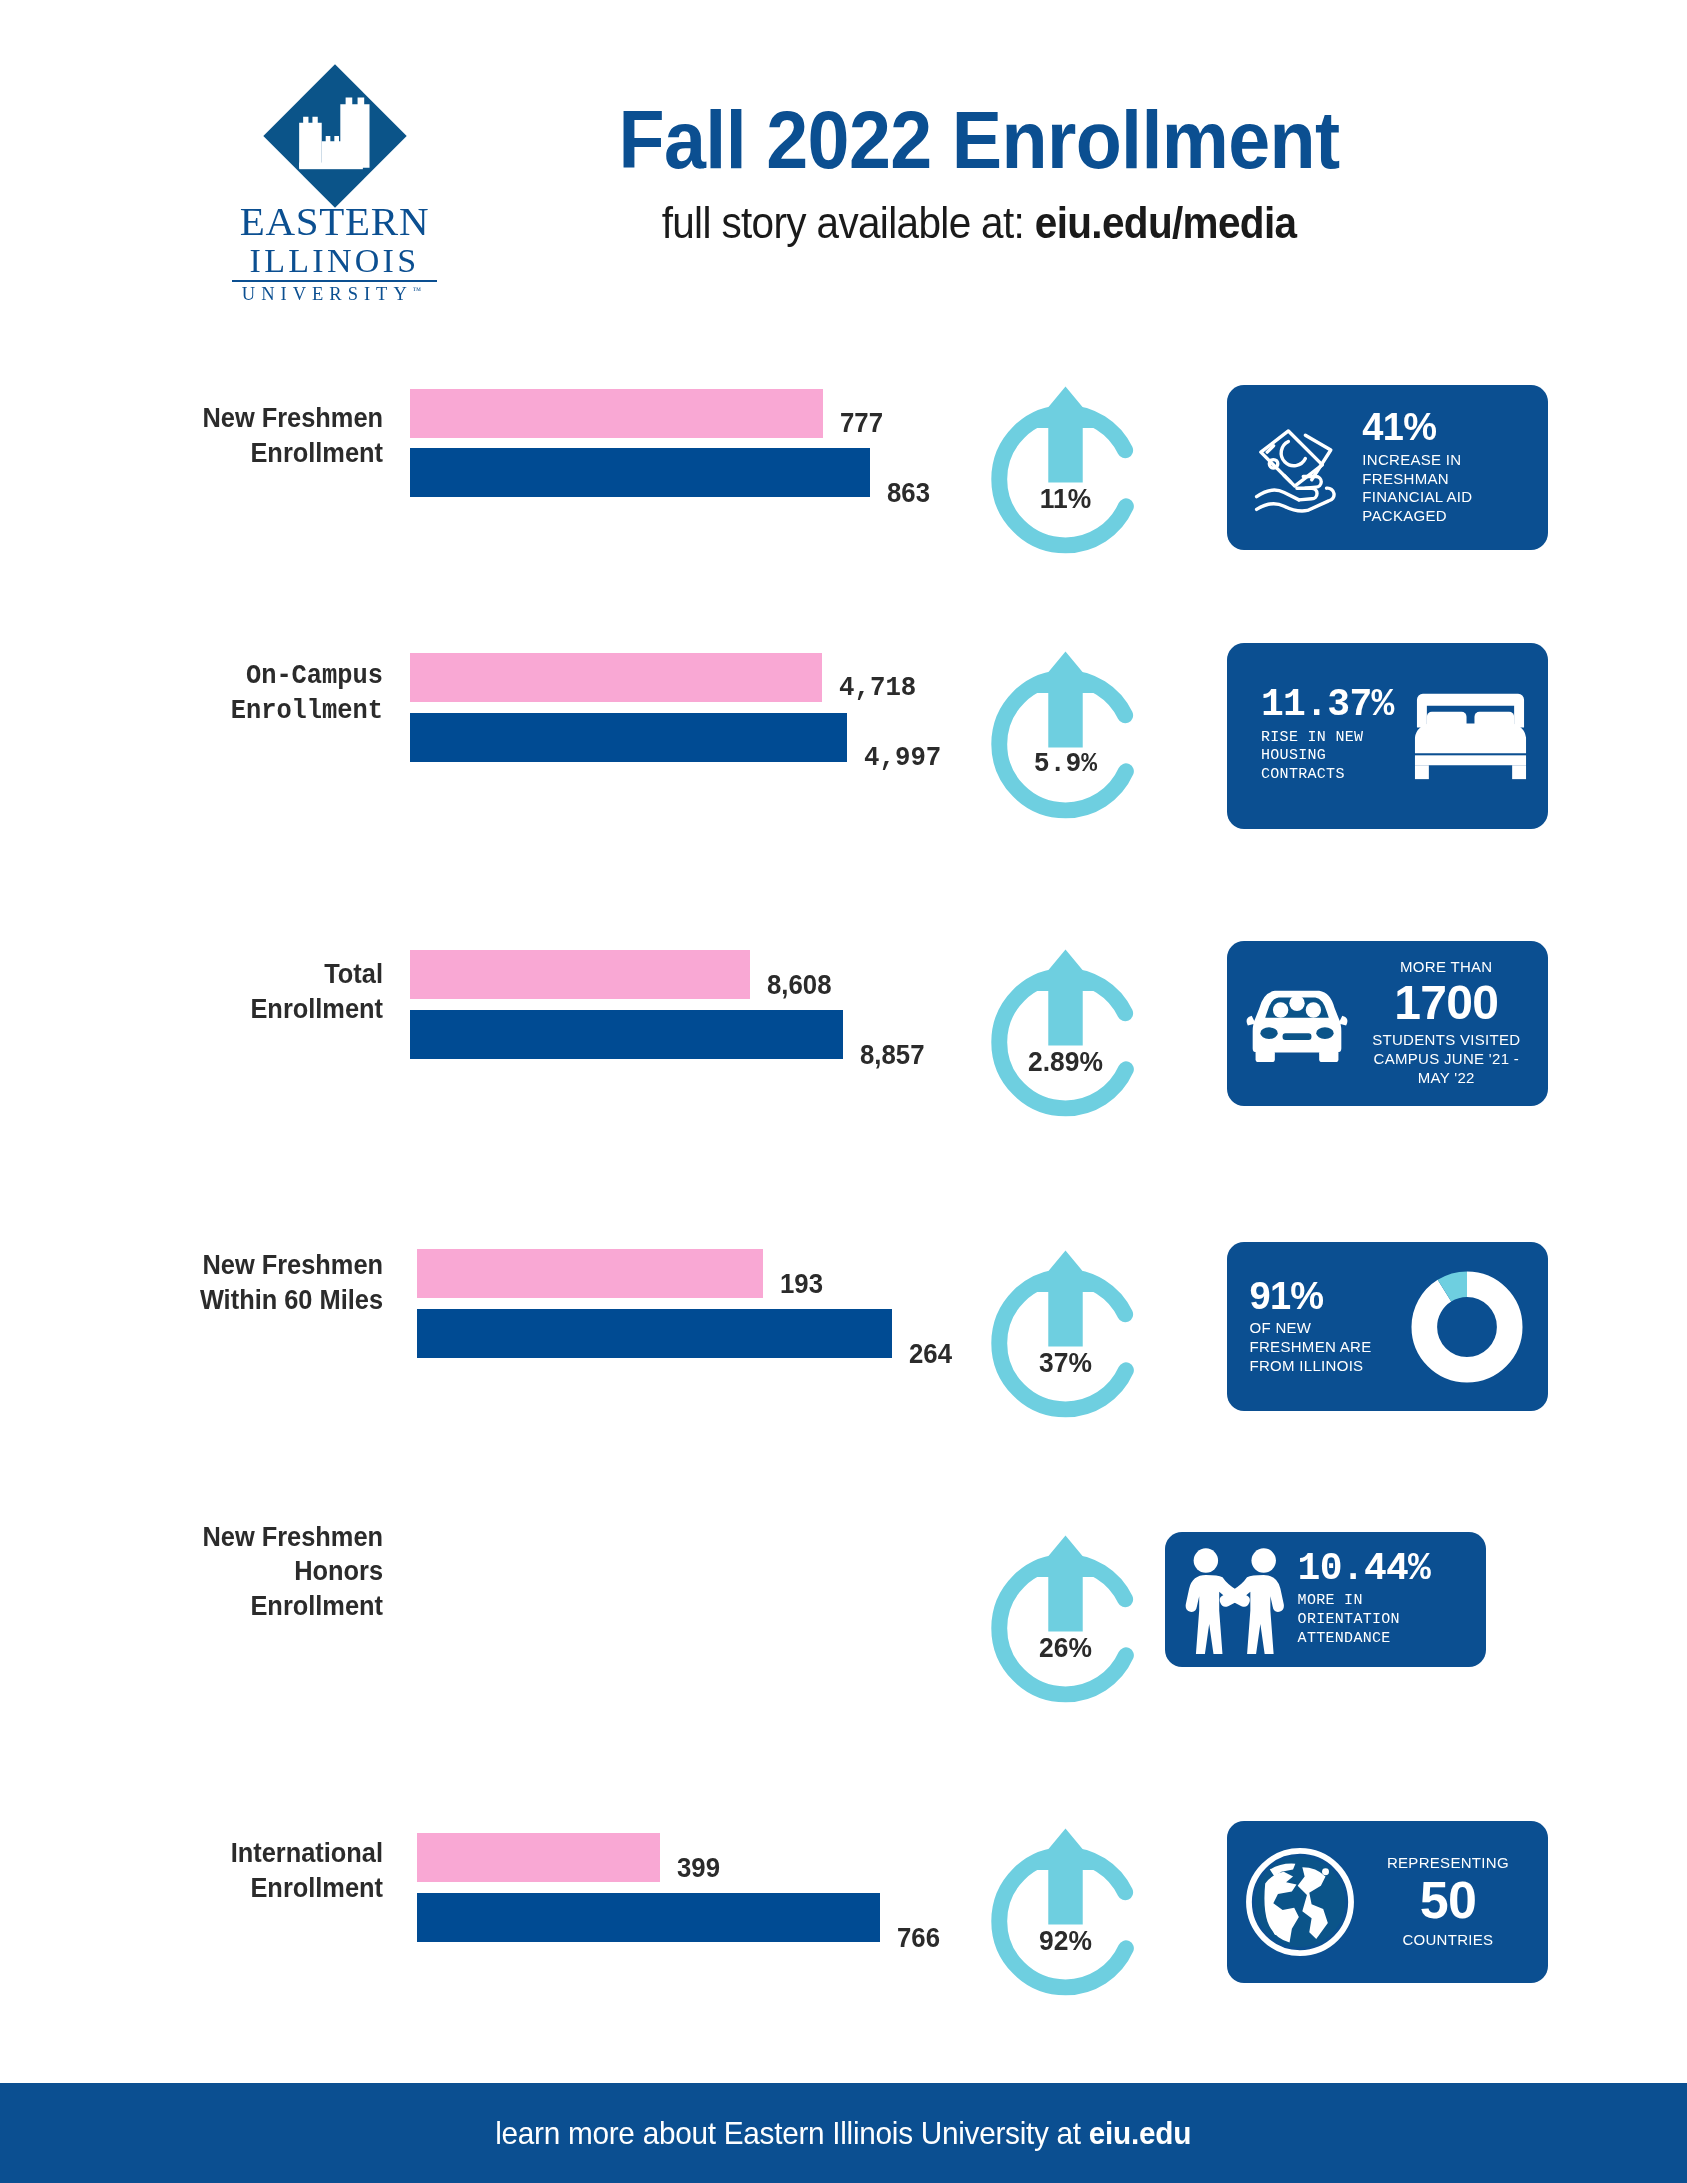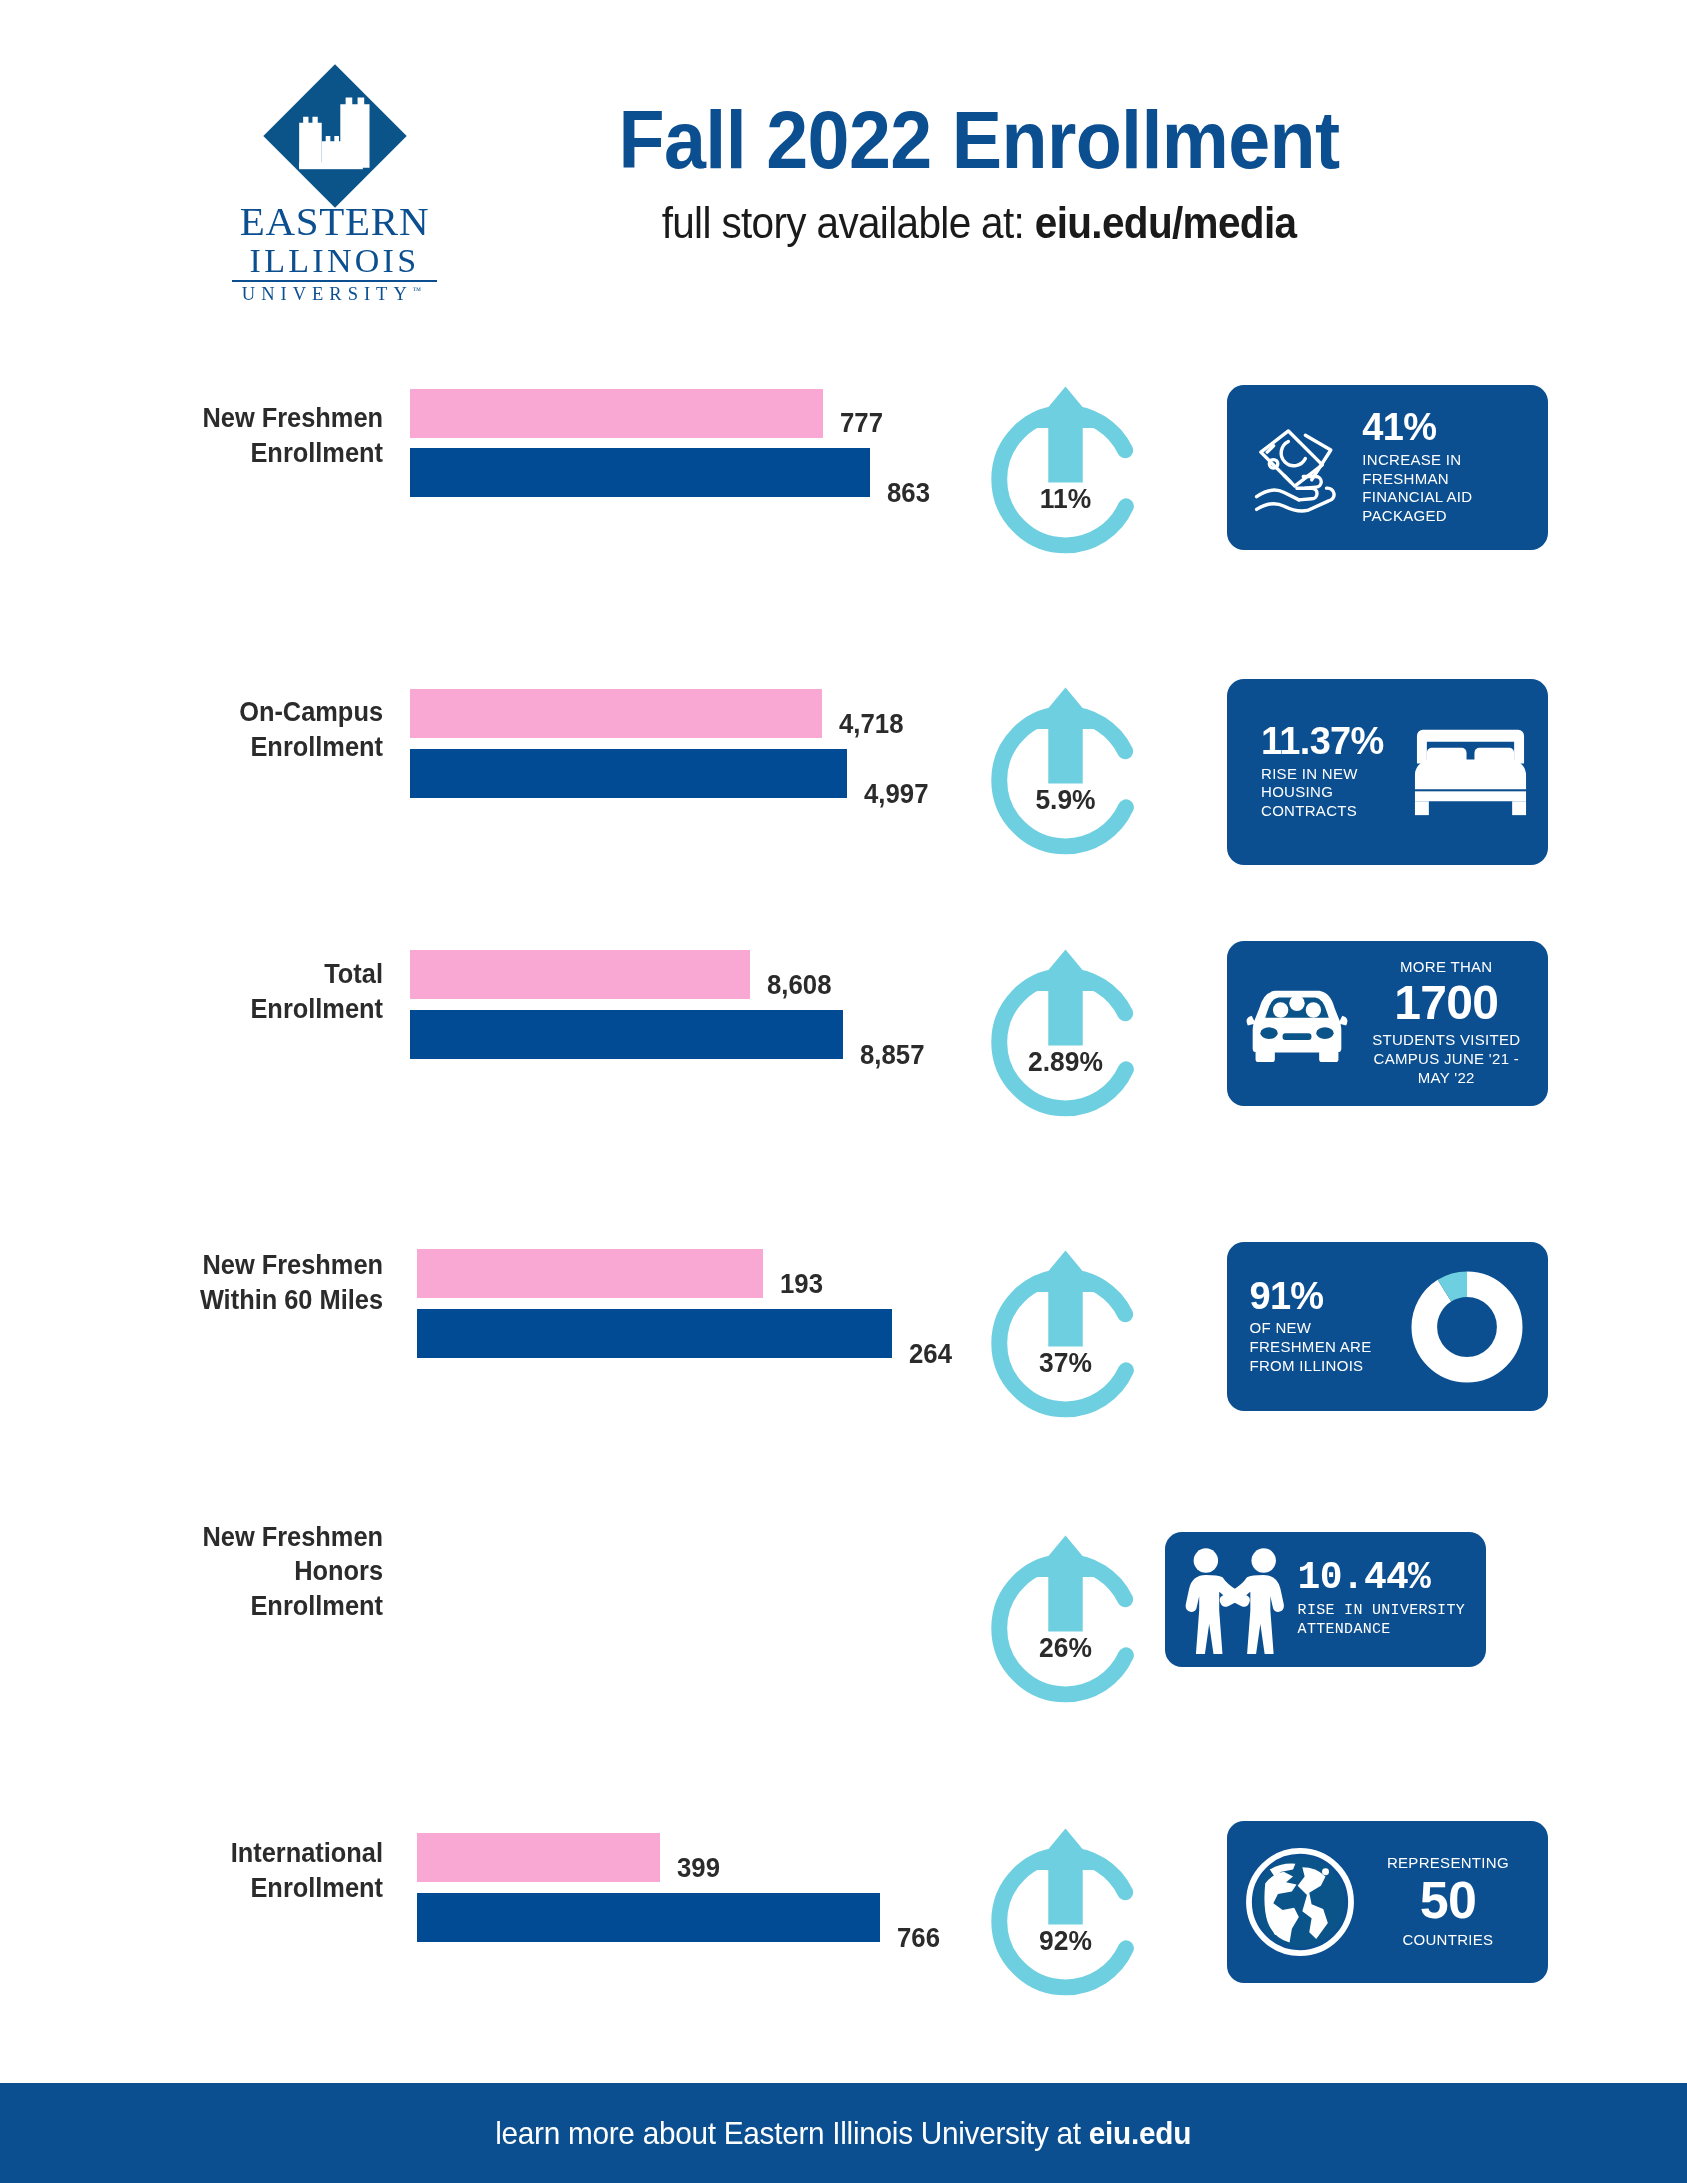--- a/index.html
+++ b/index.html
@@ -152,21 +152,21 @@
           <path d="M10 90 q14 -9 26 -3 q12 6 22 4 l20 -9 a6 6 0 0 0 -2 -12"></path>
         </svg>
       </div>
       <div class="card-body">
         <div class="card-big">41%</div>
         <div class="card-small">INCREASE IN FRESHMAN FINANCIAL AID PACKAGED</div>
       </div>
     </div>
   </div>
 
-  <div class="row" style="top:664px;">
+  <div class="row" style="top:628px;font-family:Liberation Mono, monospace;">
     <div class="row-label">
       <div>On-Campus</div>
       <div>Enrollment</div>
     </div>
     <div class="bars" style="left:410px; top:25px;">
       <div class="bar grey" style="width:412px;">
         <span class="bar-val">4,718</span>
       </div>
       <div class="bar blue" style="width:437px;">
         <span class="bar-val">4,997</span>
@@ -294,21 +294,21 @@
       <div class="card-icon" style="width:122px;">
         <svg width="116" height="109" viewBox="0 0 104 98" fill="#fff">
           <circle cx="24" cy="14" r="11"></circle>
           <path d="M24 27 q-12 0 -15 12 l-3 14 q-1 6 4 7 q5 1 6 -5 l2 -9 v13 l-3 40 h8 l4 -28 l4 28 h8 l-3 -40 v-17 q6 6 14 10 l6 3 q5 2 7 -3 q2 -5 -3 -7 l-9 -5 q-8 -5 -12 -11 q-4 -2 -15 -2 z"></path>
           <circle cx="76" cy="14" r="11"></circle>
           <path d="M76 27 q12 0 15 12 l3 14 q1 6 -4 7 q-5 1 -6 -5 l-2 -9 v13 l3 40 h-8 l-4 -28 l-4 28 h-8 l3 -40 v-17 q-6 6 -14 10 l-6 3 q-5 2 -7 -3 q-2 -5 3 -7 l9 -5 q8 -5 12 -11 q4 -2 15 -2 z"></path>
         </svg>
       </div>
       <div class="card-body">
         <div class="card-big">10.44%</div>
-        <div class="card-small">RISE IN UNIVERSITY ATTENDANCE</div>
+        <div class="card-small">MORE IN ORIENTATION ATTENDANCE</div>
       </div>
     </div>
   </div>
 
   <div class="row" style="top:1780px;">
     <div class="row-label" style="top:25px;">
       <div>International</div>
       <div>Enrollment</div>
     </div>
     <div class="bars" style="left:417px; top:53px;">

